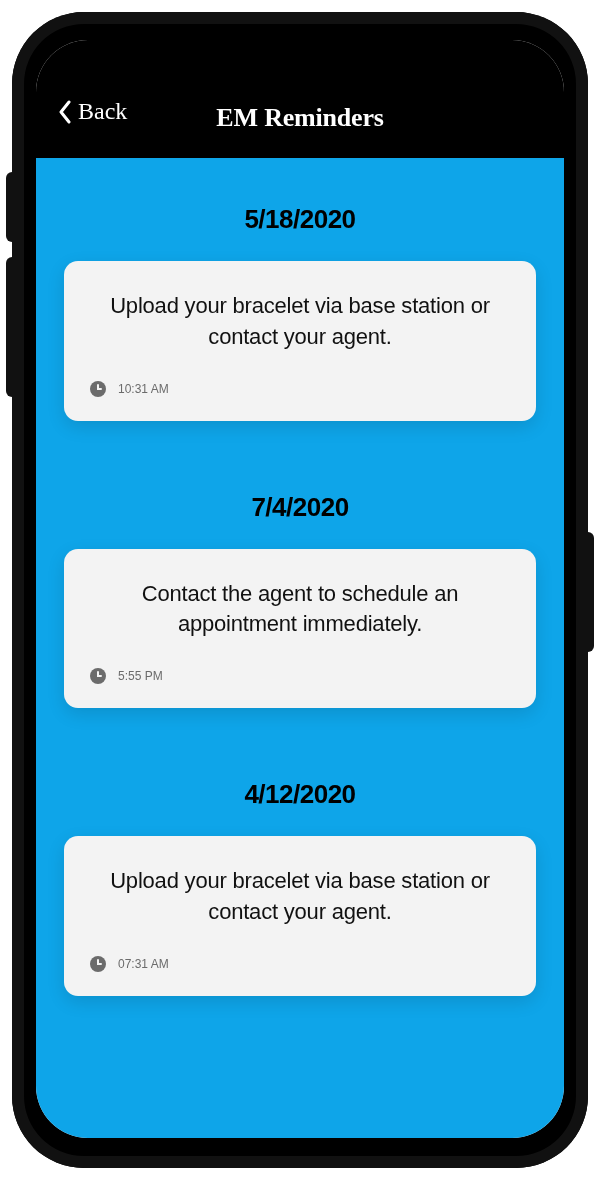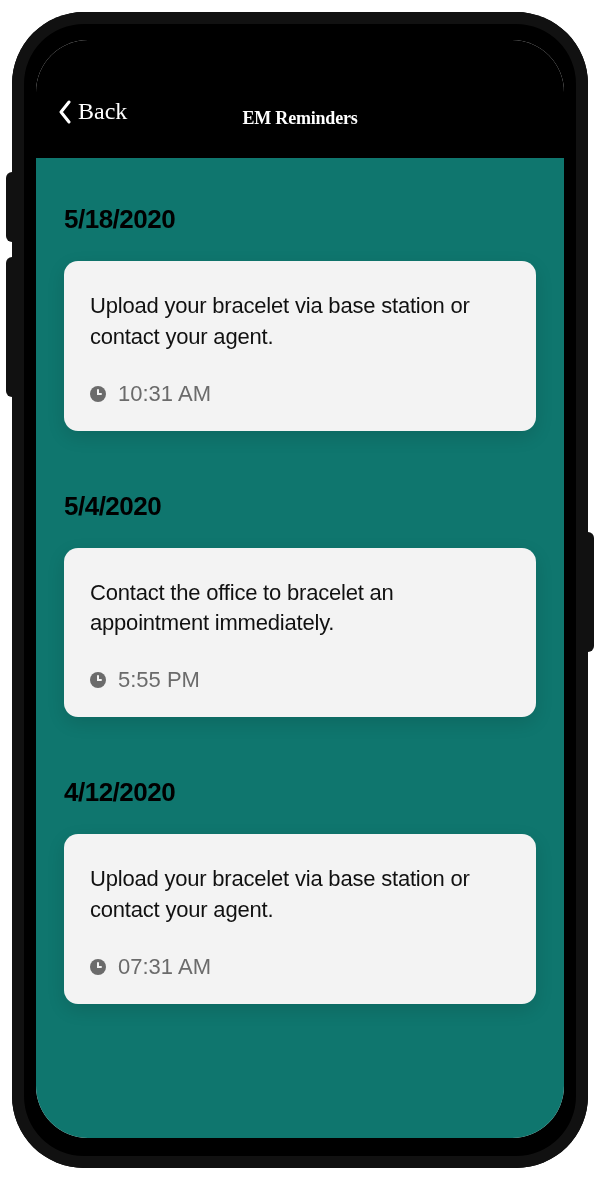--- a/index.html
+++ b/index.html
@@ -43,54 +43,55 @@
       position: absolute; left: 22px; top: 58px;
       color: #fff;
       font-size: 24px; font-weight: 400;
       gap: 6px;
       cursor: pointer;
     }
     .navbar .back svg { width: 14px; height: 24px; }
     .navbar .title {
       flex: 1;
       text-align: center;
-      font-size: 18px; font-weight: 700;
+      font-size: 26px; font-weight: 700;
       letter-spacing: -0.2px;
     }
 
     .content {
       flex: 1;
-      background: #0f766e;
+      background: #0ea5e9;
       overflow: hidden;
       padding: 0 28px;
       padding-top: 20px;
+      text-align: center;
     }
 
     .group { padding-top: 26px; }
     .group-date {
       font-size: 26px; font-weight: 800; color: #000;
       letter-spacing: -0.5px;
       margin-bottom: 26px;
     }
 
     .card {
       background: #f3f3f3;
       border-radius: 14px;
       box-shadow: 0 6px 18px rgba(0,0,0,0.12);
       padding: 30px 26px 24px;
-      margin-bottom: 34px;
+      margin-bottom: 45px;
     }
     .card .msg {
       font-size: 22px; line-height: 1.4; color: #111;
       letter-spacing: -0.2px;
     }
     .card .meta {
       display: flex; align-items: center; gap: 12px;
       margin-top: 28px;
-      color: #6b6b6b; font-size: 22px;
+      color: #6b6b6b; font-size: 12px;
     }
     .clock-icon { width: 16px; height: 16px; }
     .clock-icon circle { fill: #6b6b6b; }
     .clock-icon path { stroke: #f3f3f3; stroke-width: 2; fill: none; stroke-linecap: round; }
   </style>
 </head>
 <body>
 
 <div class="phone-frame">
   <span class="side-right"></span>
@@ -116,23 +117,23 @@
             <svg class="clock-icon" viewBox="0 0 16 16">
               <circle cx="8" cy="8" r="8"></circle>
                 <path d="M8 4 V8 H11"></path>
             </svg>
             <span>10:31 AM</span>
           </div>
         </div>
       </div>
 
       <div class="group">
-        <div class="group-date">5/4/2020</div>
+        <div class="group-date">7/4/2020</div>
         <div class="card">
-          <div class="msg">Contact the office to bracelet an appointment immediately.</div>
+          <div class="msg">Contact the agent to schedule an appointment immediately.</div>
           <div class="meta">
             <svg class="clock-icon" viewBox="0 0 16 16">
               <circle cx="8" cy="8" r="8"></circle>
                 <path d="M8 4 V8 H11"></path>
             </svg>
             <span>5:55 PM</span>
           </div>
         </div>
       </div>
 

